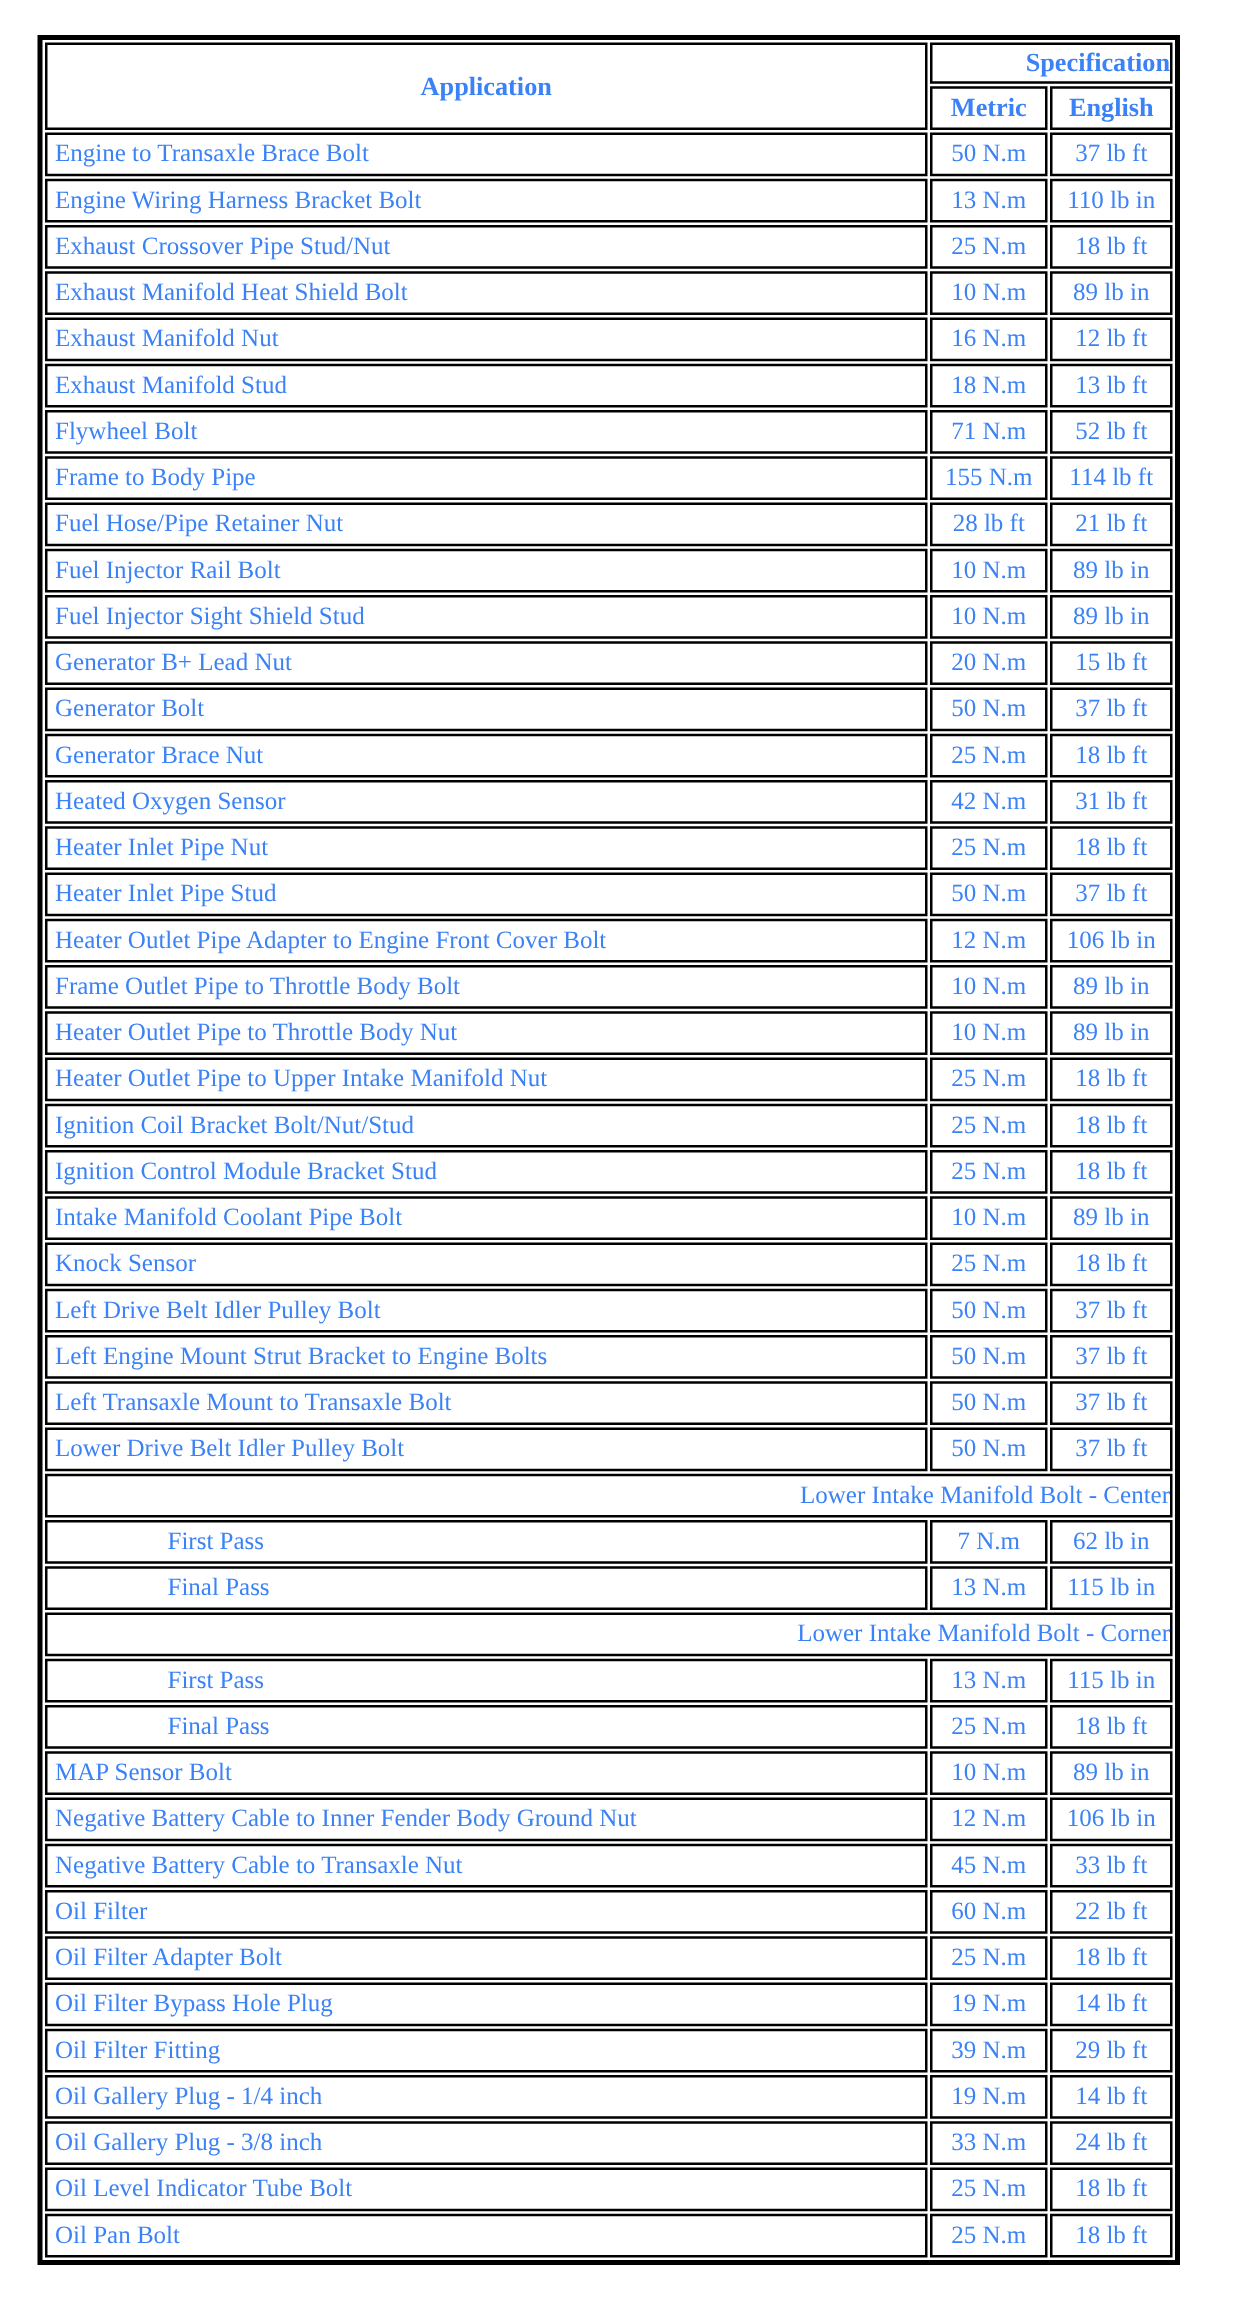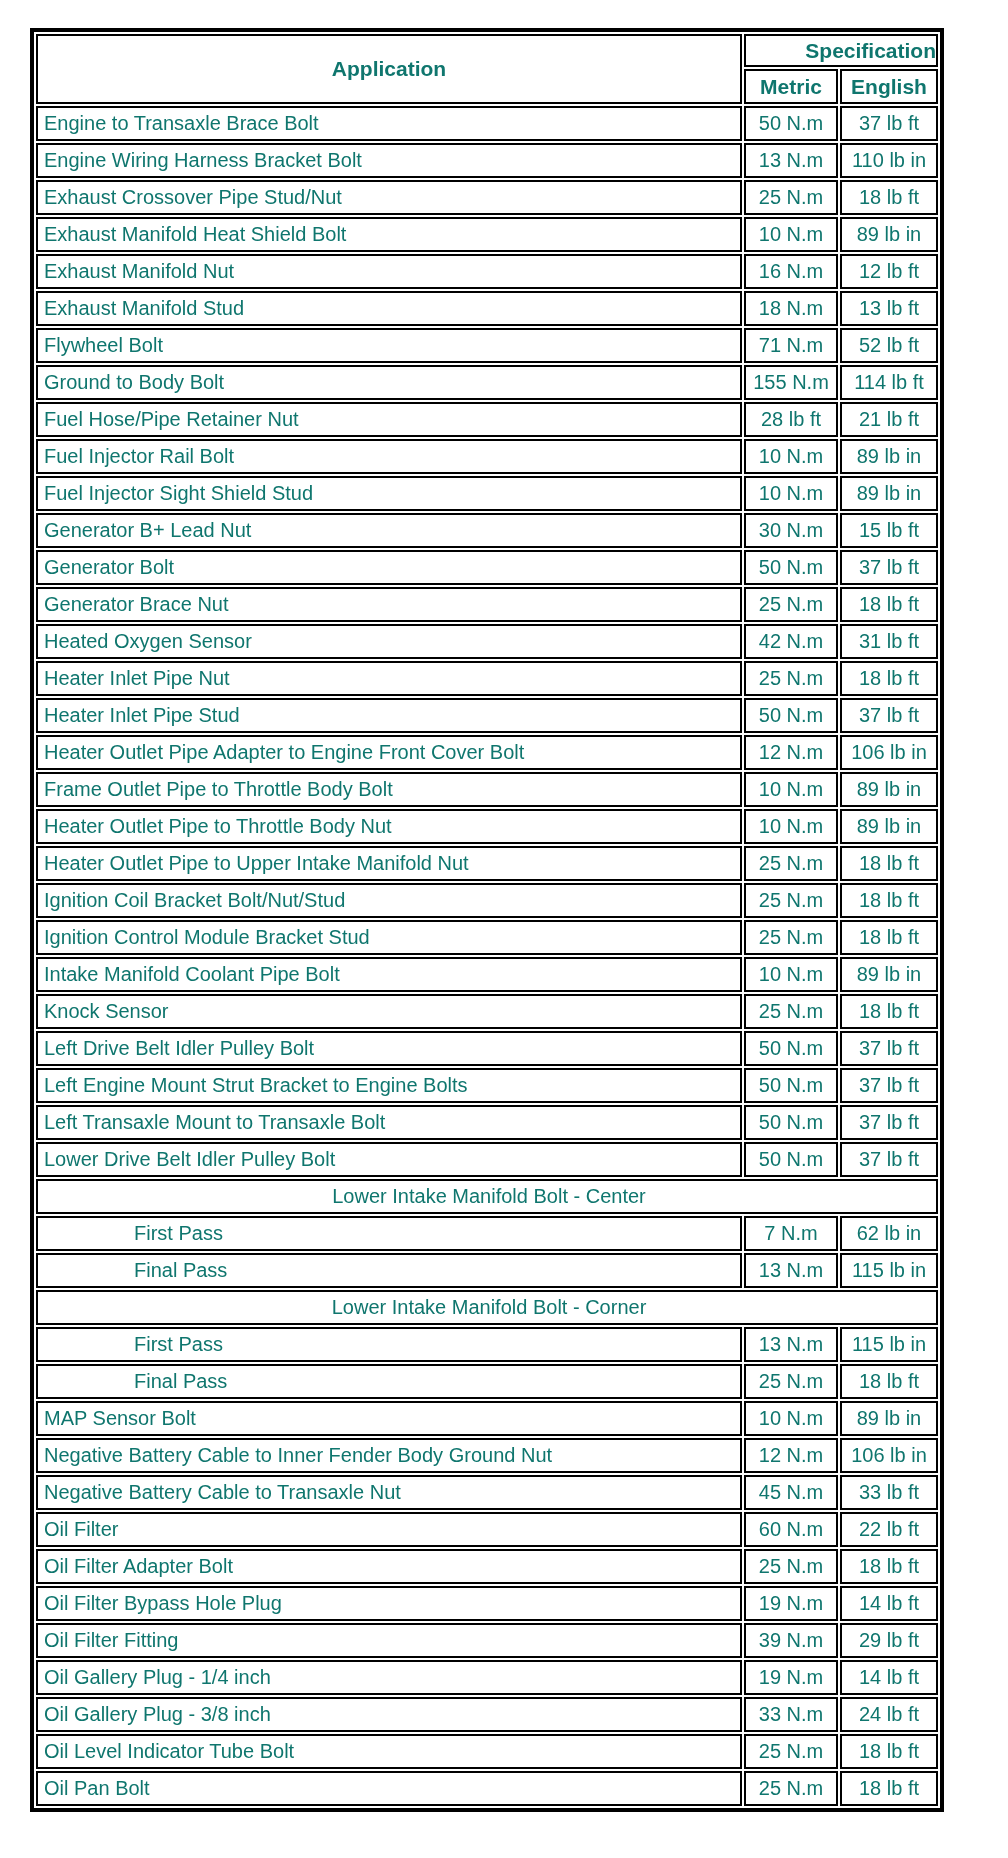--- a/index.html
+++ b/index.html
@@ -5,22 +5,22 @@
   html, body {
     margin: 0;
     padding: 0;
     background: #ffffff;
   }
   .page {
     position: relative;
     width: 1008px;
     height: 1858px;
     background: #ffffff;
-    font-family: Liberation Sans, sans-serif;
-    color: #0f766e;
+    font-family: Liberation Serif, serif;
+    color: #3b82f6;
   }
   table.spec-table {
     position: absolute;
     left: 30px;
     top: 28px;
     width: 910px;
     border: 4px solid #000000;
     border-collapse: separate;
     border-spacing: 2px;
     table-layout: fixed;
@@ -49,21 +49,21 @@
   td {
     font-size: 20px;
     font-weight: normal;
     height: 31px;
     line-height: 31px;
     padding: 0;
     vertical-align: middle;
   }
   td.app-cell { text-align: left; padding-left: 6px; margin-left: 24px; }
   td.sub-cell { text-align: left; padding-left: 96px; }
-  td.group-cell { text-align: center; padding-left: 4px; }
+  td.group-cell { text-align: right; padding-left: 4px; }
   td.val-cell { text-align: center; }
 </style>
 </head>
 <body>
 
 <div class="page">
   <table class="spec-table">
     <colgroup>
       <col class="c-app">
       <col class="c-metric">
@@ -109,42 +109,42 @@
           <td class="app-cell">Exhaust Manifold Stud</td>
           <td class="val-cell">18 N.m</td>
           <td class="val-cell">13 lb ft</td>
         </tr>
         <tr>
           <td class="app-cell">Flywheel Bolt</td>
           <td class="val-cell">71 N.m</td>
           <td class="val-cell">52 lb ft</td>
         </tr>
         <tr>
-          <td class="app-cell">Ground to Body Bolt</td>
+          <td class="app-cell">Frame to Body Pipe</td>
           <td class="val-cell">155 N.m</td>
           <td class="val-cell">114 lb ft</td>
         </tr>
         <tr>
           <td class="app-cell">Fuel Hose/Pipe Retainer Nut</td>
           <td class="val-cell">28 lb ft</td>
           <td class="val-cell">21 lb ft</td>
         </tr>
         <tr>
           <td class="app-cell">Fuel Injector Rail Bolt</td>
           <td class="val-cell">10 N.m</td>
           <td class="val-cell">89 lb in</td>
         </tr>
         <tr>
           <td class="app-cell">Fuel Injector Sight Shield Stud</td>
           <td class="val-cell">10 N.m</td>
           <td class="val-cell">89 lb in</td>
         </tr>
         <tr>
           <td class="app-cell">Generator B+ Lead Nut</td>
-          <td class="val-cell">30 N.m</td>
+          <td class="val-cell">20 N.m</td>
           <td class="val-cell">15 lb ft</td>
         </tr>
         <tr>
           <td class="app-cell">Generator Bolt</td>
           <td class="val-cell">50 N.m</td>
           <td class="val-cell">37 lb ft</td>
         </tr>
         <tr>
           <td class="app-cell">Generator Brace Nut</td>
           <td class="val-cell">25 N.m</td>

